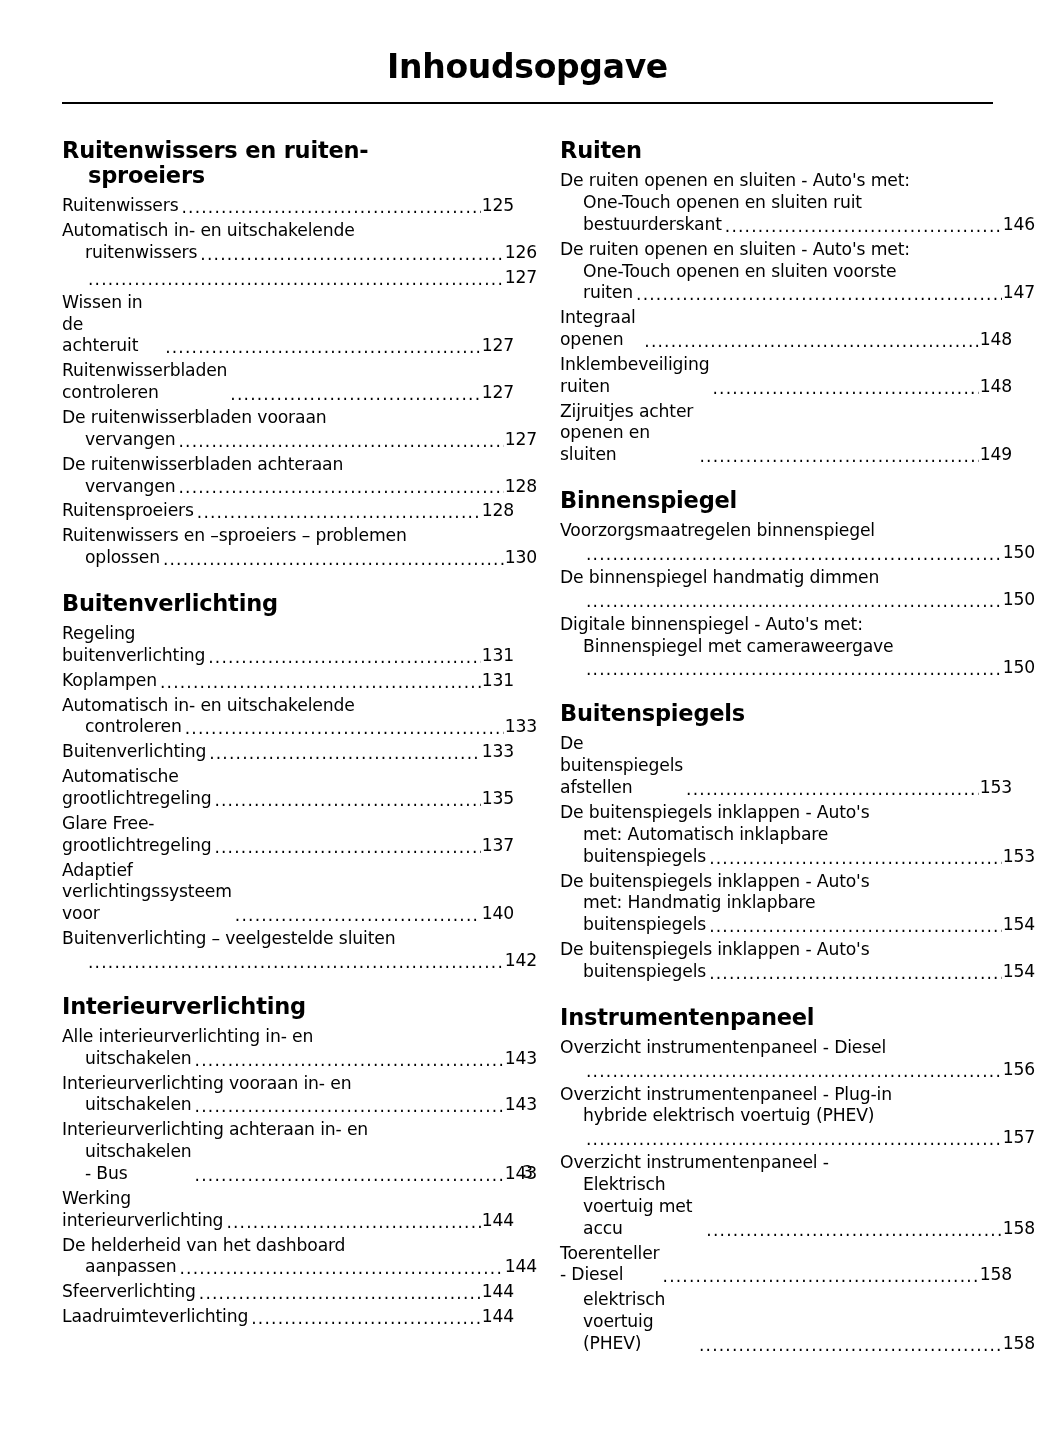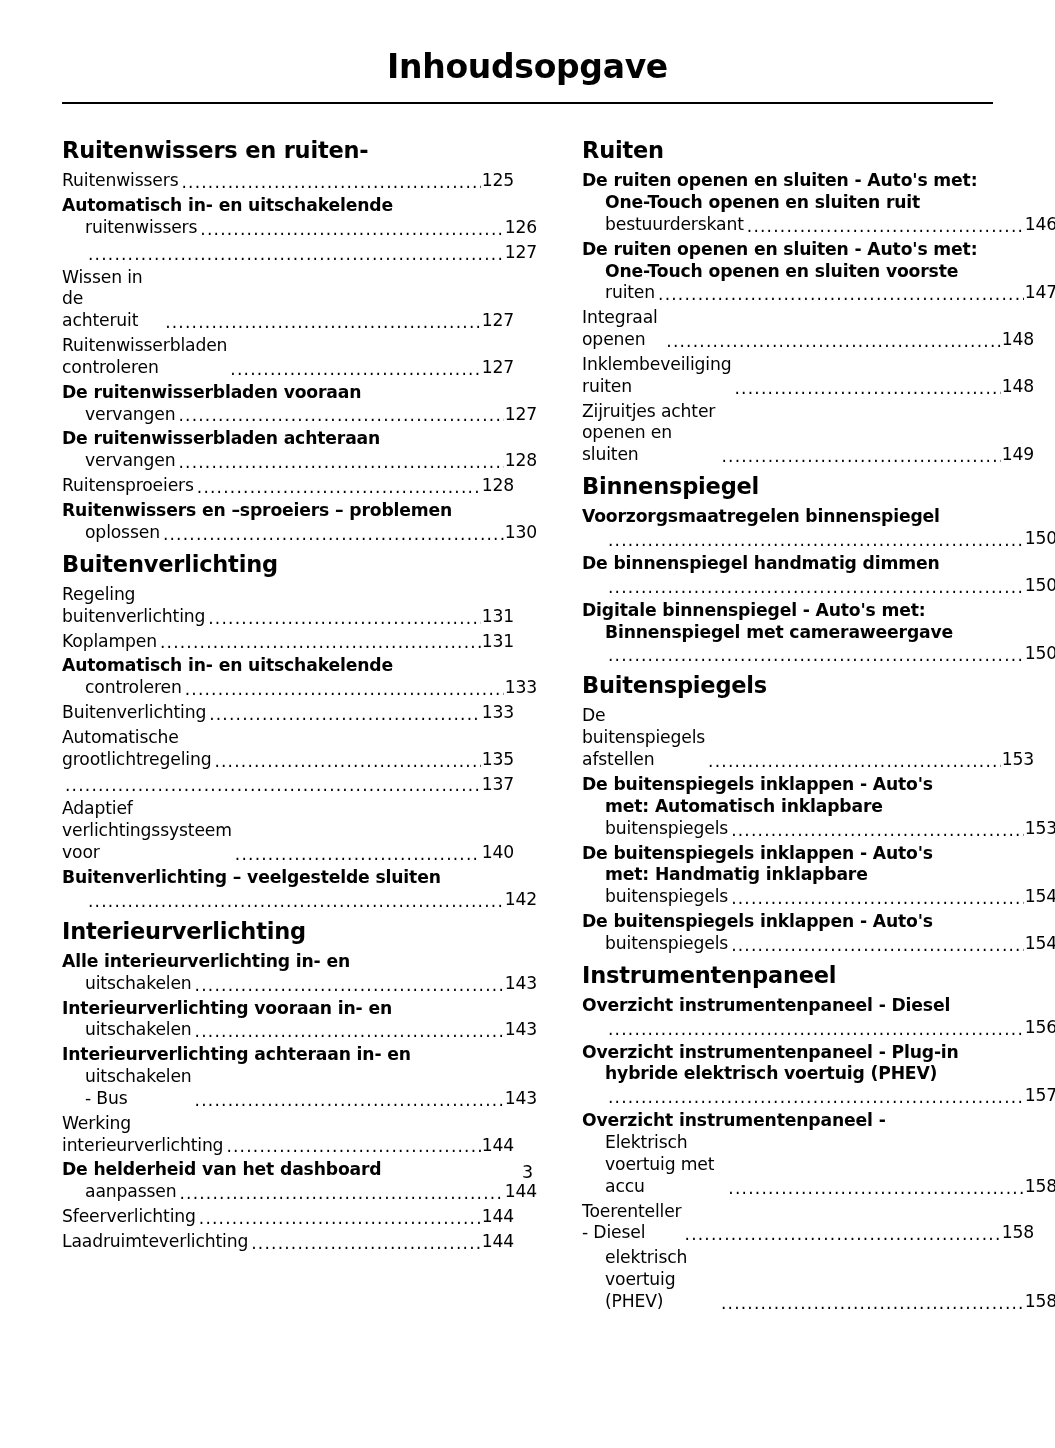--- a/index.html
+++ b/index.html
@@ -32,53 +32,52 @@
     padding-top: 47px;
     font-family: "DejaVu Sans", sans-serif;
   }
   .title-rule {
     border: 0;
     border-bottom: 2px solid #000;
     margin: 16px 62px 0 62px;
   }
   .columns {
     display: flex;
-    gap: 68px;
+    gap: 46px;
     padding: 34px 62px 0 62px;
     box-sizing: border-box;
   }
   .col {
     width: 452px;
     flex: 0 0 452px;
   }
   .section {
     margin-bottom: 6px;
   }
   .section-heading {
     font-size: 22.5px;
     font-weight: bold;
     line-height: 1.12;
     letter-spacing: -0.2px;
     margin: 0 0 7px 0;
     font-family: "DejaVu Sans", sans-serif;
   }
   .section + .section {
-    margin-top: 8px;
+    margin-top: 22px;
   }
   .entry {
     font-size: 17.2px;
     line-height: 1.27;
     margin: 0 0 3px 0;
     position: relative;
     letter-spacing: -0.15px;
   }
   
   .entry .line {
     display: block;
-    font-weight: bold;
   }
   .entry .tail {
     display: flex;
     align-items: flex-end;
     width: 100%;
   }
   .entry .tail .txt {
     white-space: pre-wrap;
   }
   .entry .tail .dots {
@@ -117,20 +116,21 @@
 <div class="page">
 
   <h1 class="page-title">Inhoudsopgave</h1>
   <hr class="title-rule">
 
   <div class="columns">
     <div class="col" id="col-left">
         <div class="section">
           <div class="section-heading">
             <div>Ruitenwissers en ruiten-</div>
+            <div style="padding-left: 26px;">sproeiers</div>
           </div>
           <div class="entry">
             <span class="tail">
               <span class="txt">Ruitenwissers</span>
               <span class="dots">..........................................................................................</span>
               <span class="pg">125</span>
             </span>
           </div>
           <div class="entry">
             <span class="line">Automatisch in- en uitschakelende</span>
@@ -228,20 +228,21 @@
           </div>
           <div class="entry">
             <span class="tail">
               <span class="txt">Automatische grootlichtregeling</span>
               <span class="dots">..........................................................................................</span>
               <span class="pg">135</span>
             </span>
           </div>
           <div class="entry">
             <span class="tail">
+              <span class="txt">Glare Free-grootlichtregeling</span>
               <span class="dots">..........................................................................................</span>
               <span class="pg">137</span>
             </span>
           </div>
           <div class="entry">
             <span class="tail">
               <span class="txt">Adaptief verlichtingssysteem voor</span>
               <span class="dots">..........................................................................................</span>
               <span class="pg">140</span>
             </span>

